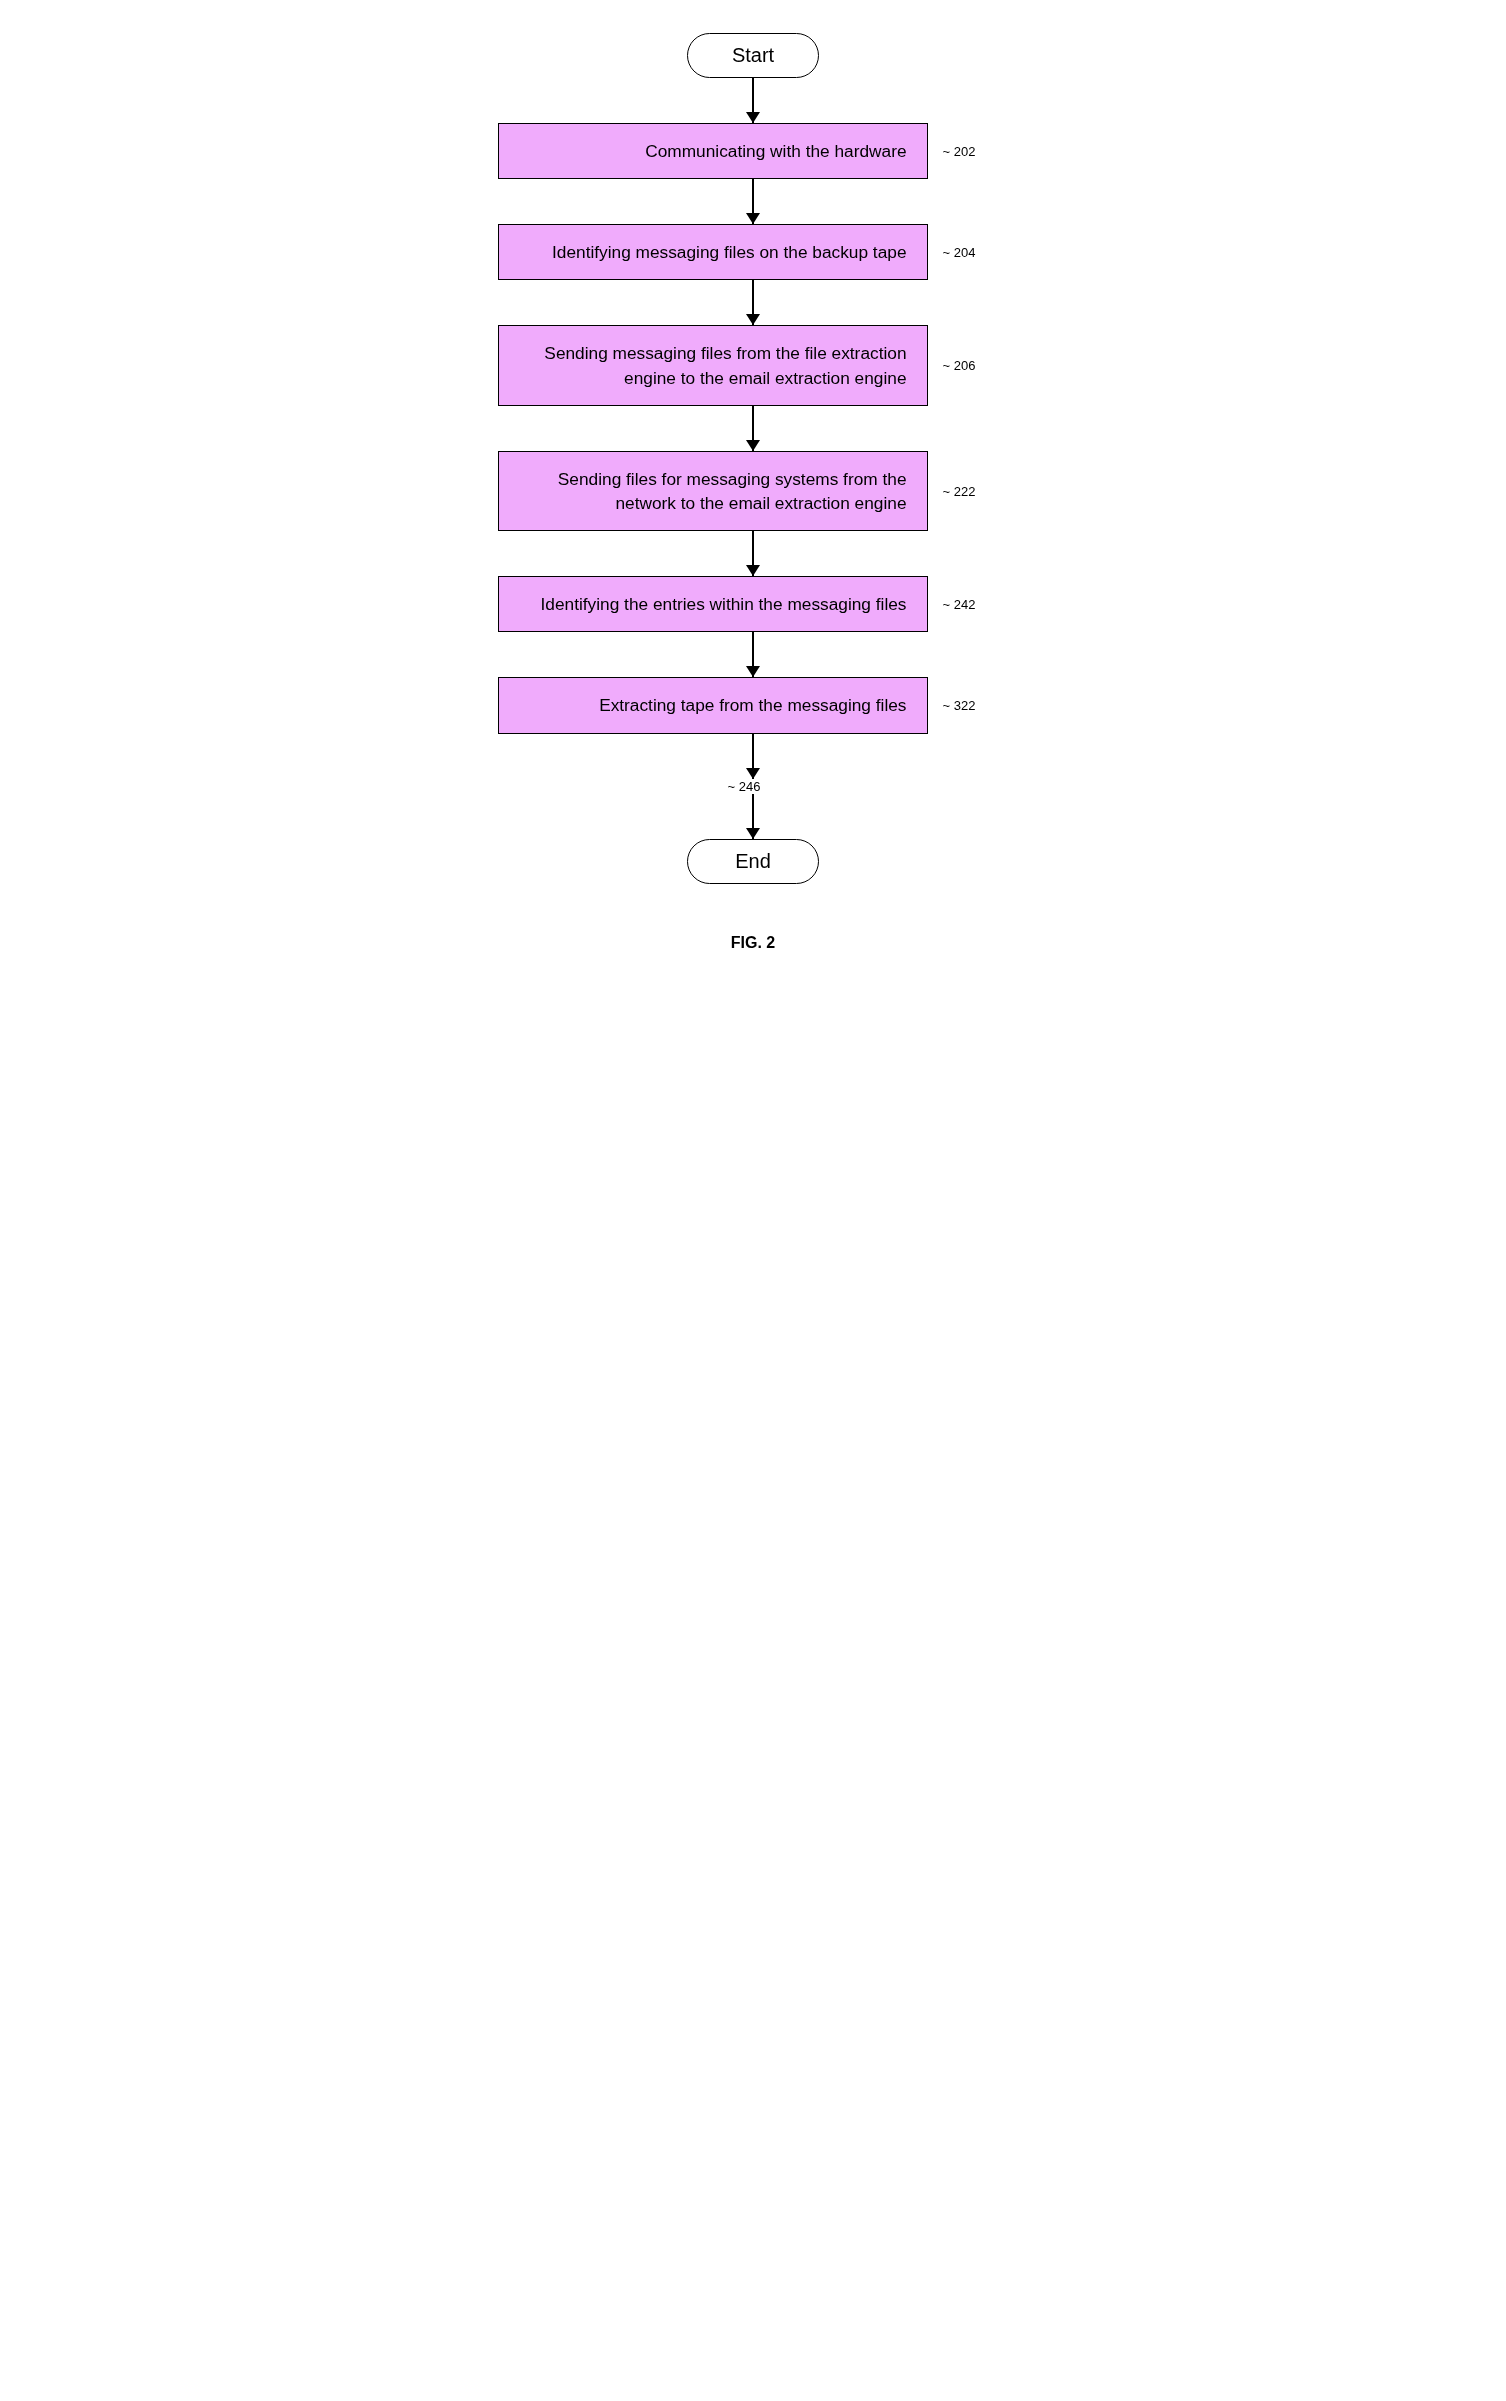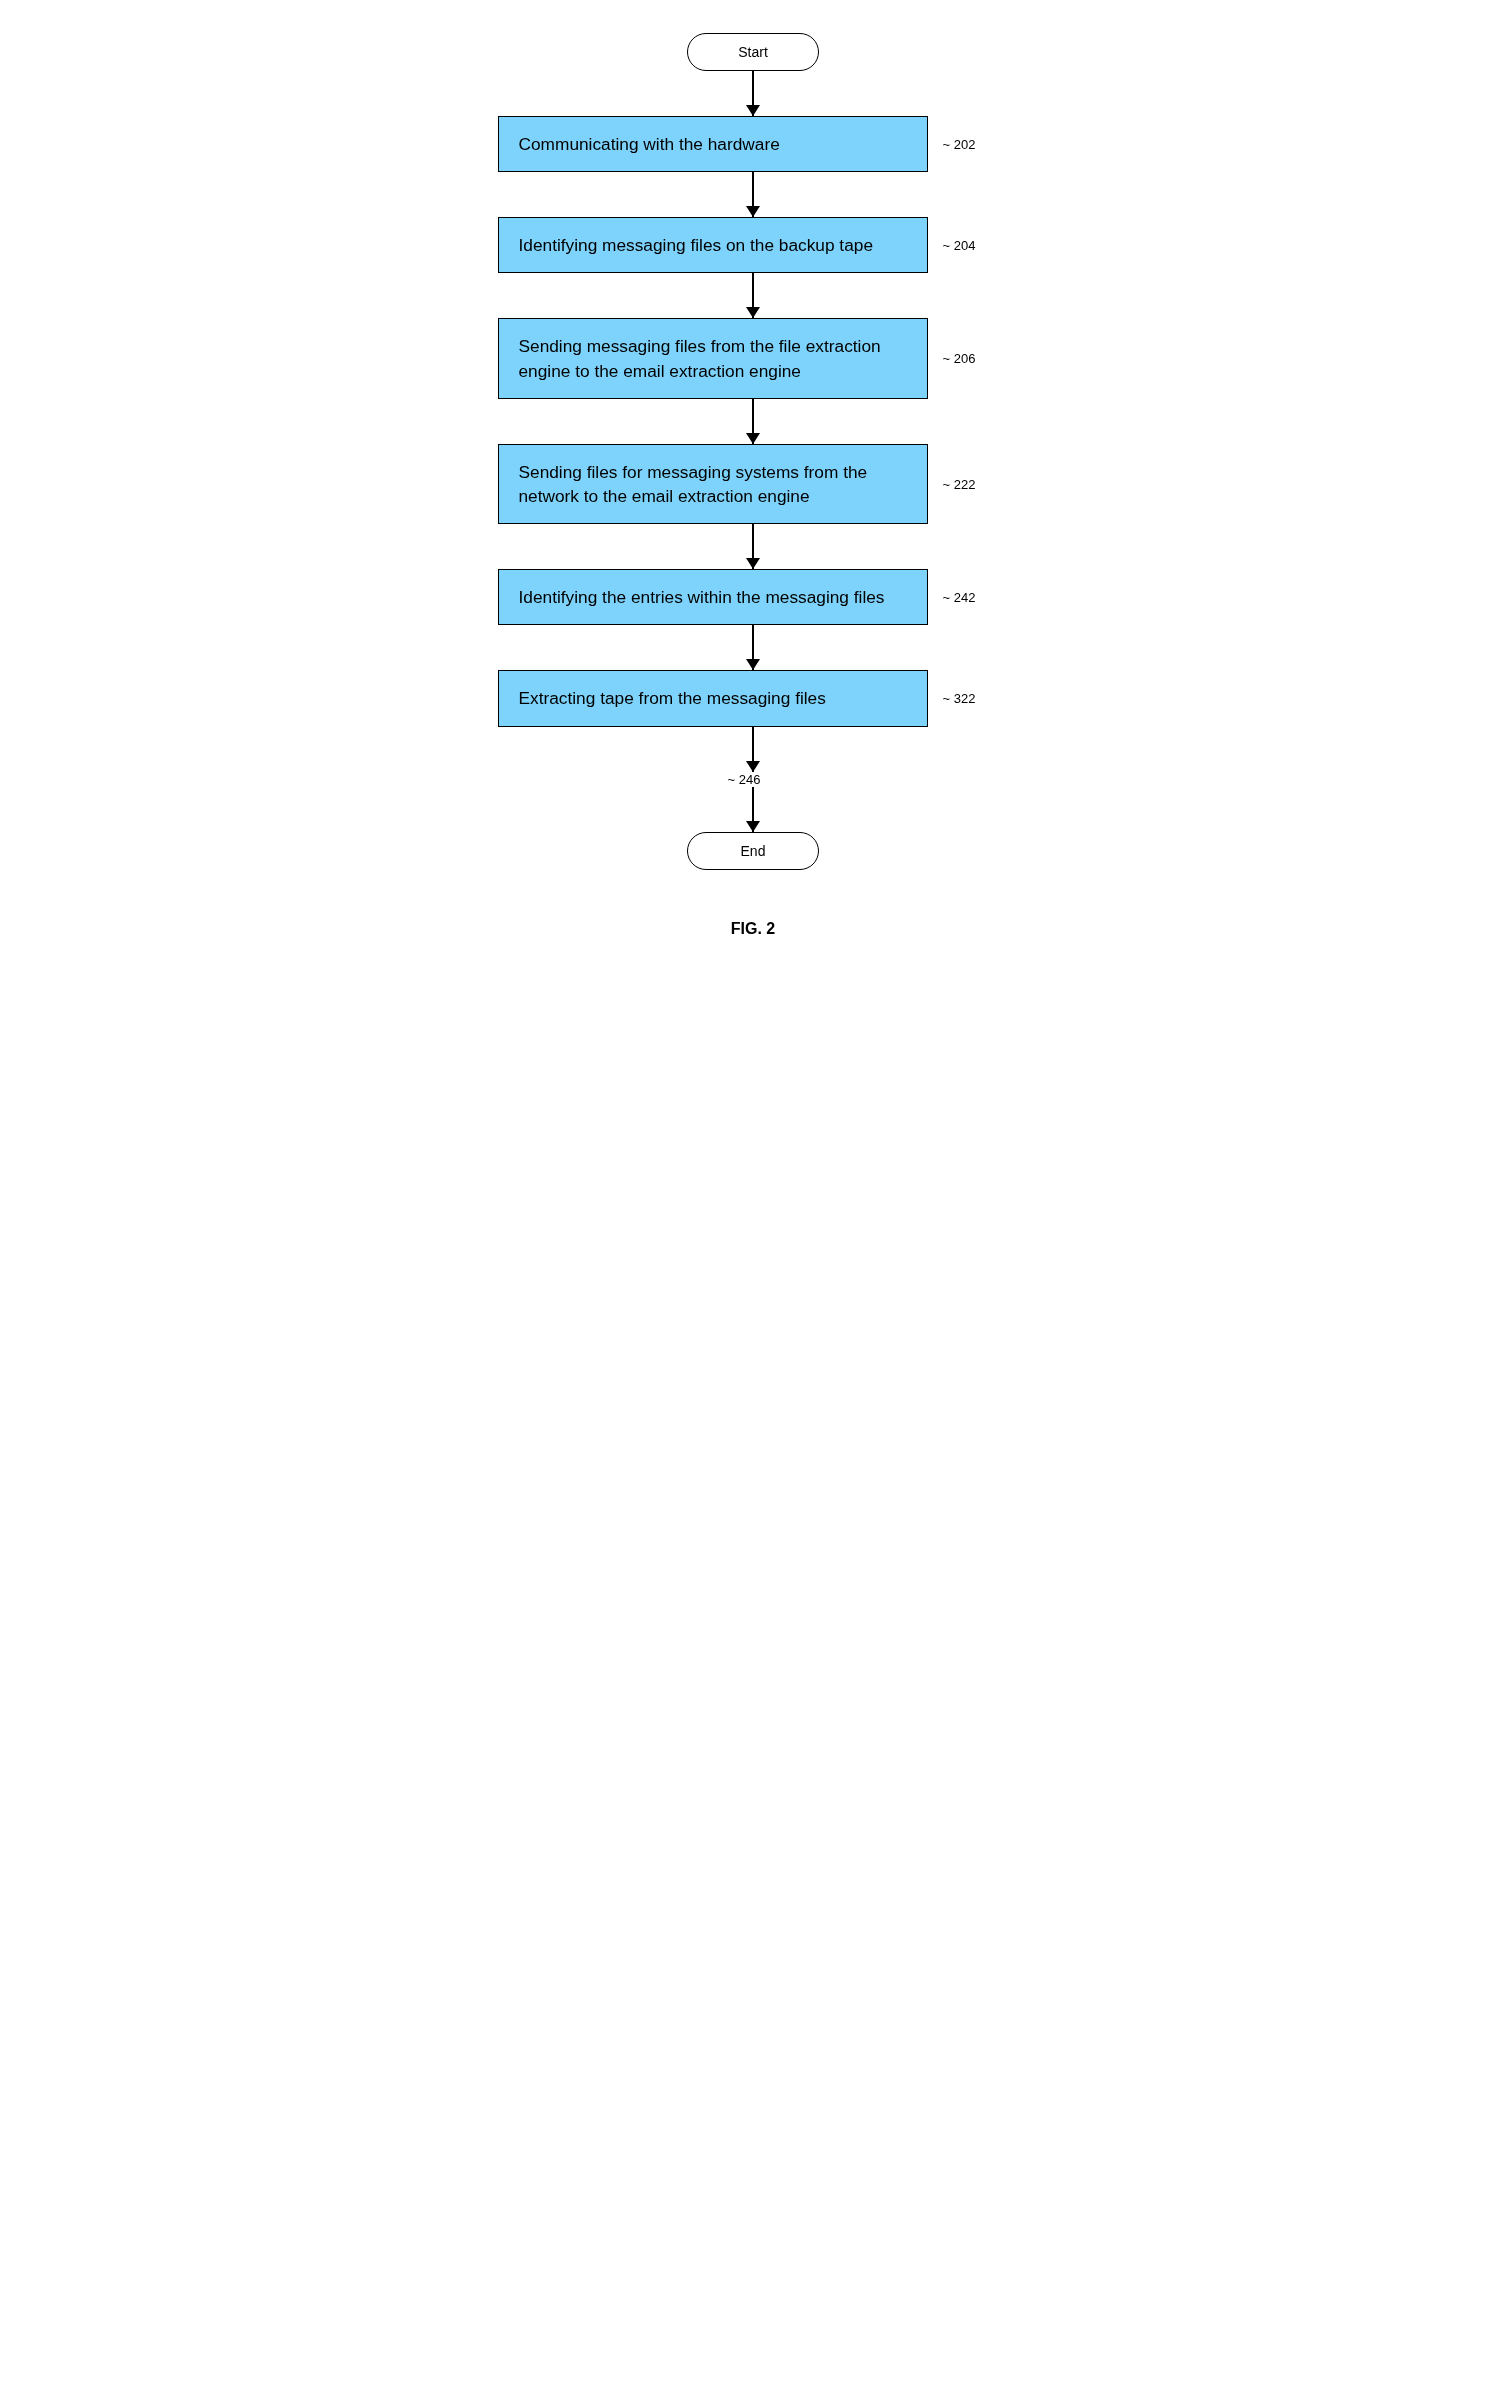--- a/index.html
+++ b/index.html
@@ -19,21 +19,21 @@
       flex-direction: column;
       align-items: center;
       width: 578px;
       position: relative;
     }
 
     .start-end-shape {
       border: 1.7px solid #000;
       border-radius: 33px;
       padding: 10px 41px;
-      font-size: 14px;
+      font-size: 20px;
       font-weight: normal;
       background: #fff;
       min-width: 132px;
       text-align: center;
     }
 
     .arrow {
       width: 1.7px;
       height: 45px;
       background: #000;
@@ -61,22 +61,22 @@
       align-items: center;
       width: 100%;
       justify-content: center;
       position: relative;
     }
 
     .step-box {
       border: 1.7px solid #000;
       padding: 15px 20px;
       font-size: 17.3px;
-      text-align: left;
-      background: #7dd3fc;
+      text-align: right;
+      background: #f0abfc;
       line-height: 1.4;
       flex: 1;
       max-width: 430px;
     }
 
     .step-label {
       font-size: 13px;
       margin-left: 15px;
       white-space: nowrap;
       min-width: 66px;

